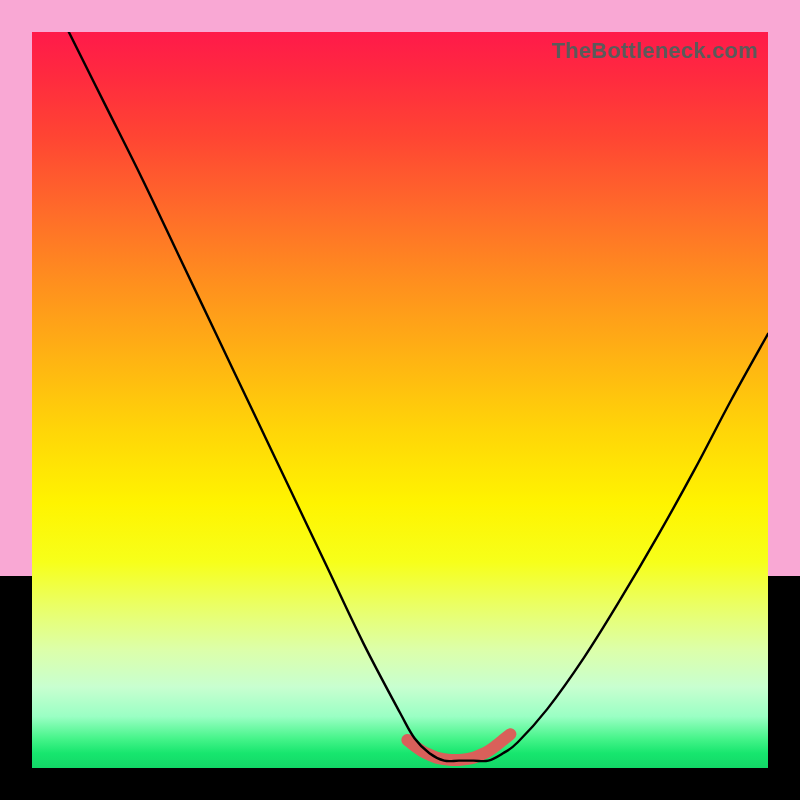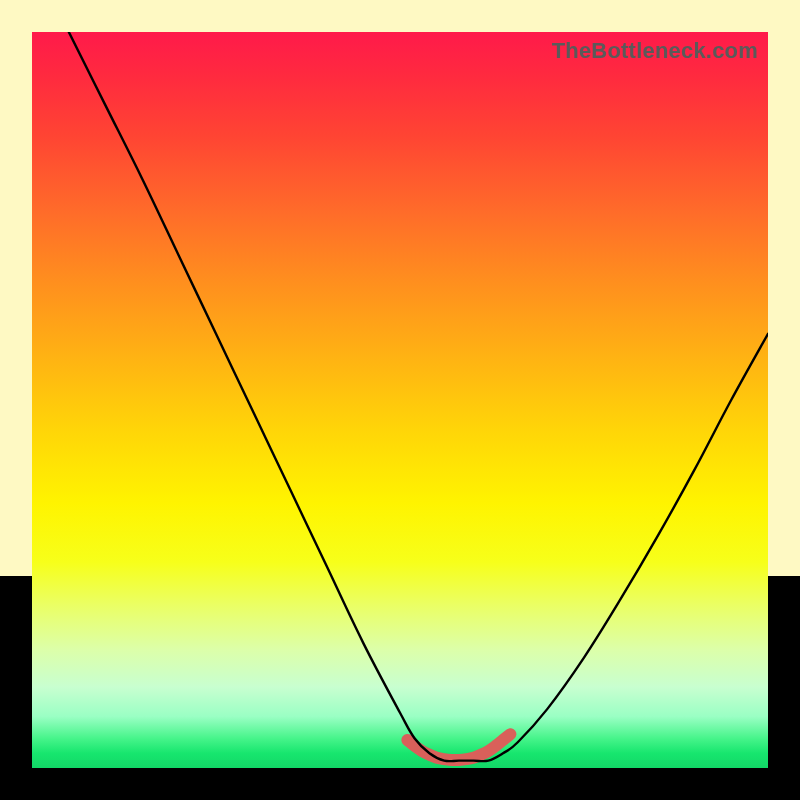--- a/index.html
+++ b/index.html
@@ -1,21 +1,21 @@
 <!DOCTYPE html>
 <html><head>
 <meta charset="utf-8">
 <style>
   * { margin: 0; padding: 0; box-sizing: border-box; }
   html, body { width: 800px; height: 800px; overflow: hidden; background: #000; }
   .frame {
     position: relative;
     width: 800px;
     height: 576px;
-    background: #fef9c3;
+    background: #f9a8d4;
   }
   .plot-area {
     position: absolute;
     left: 32px;
     top: 32px;
     width: 736px;
     height: 736px;
     overflow: hidden;
   }
   .gradient-bg {

